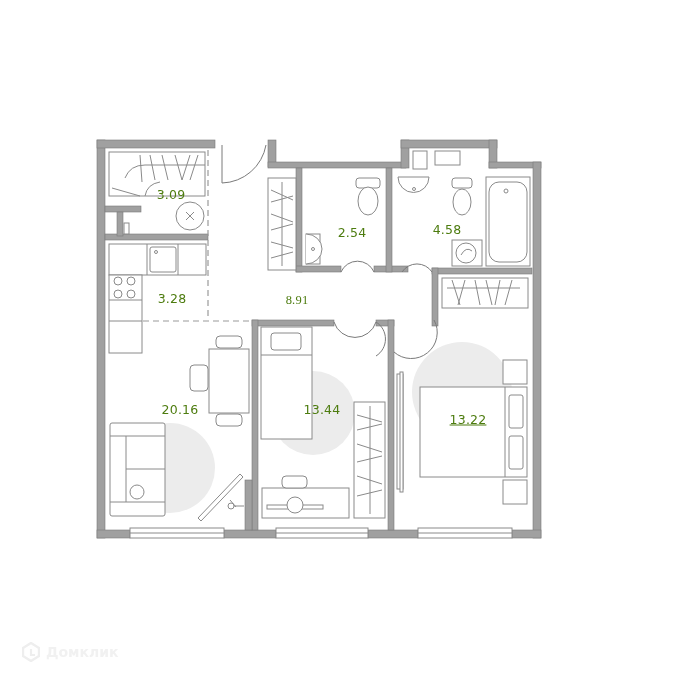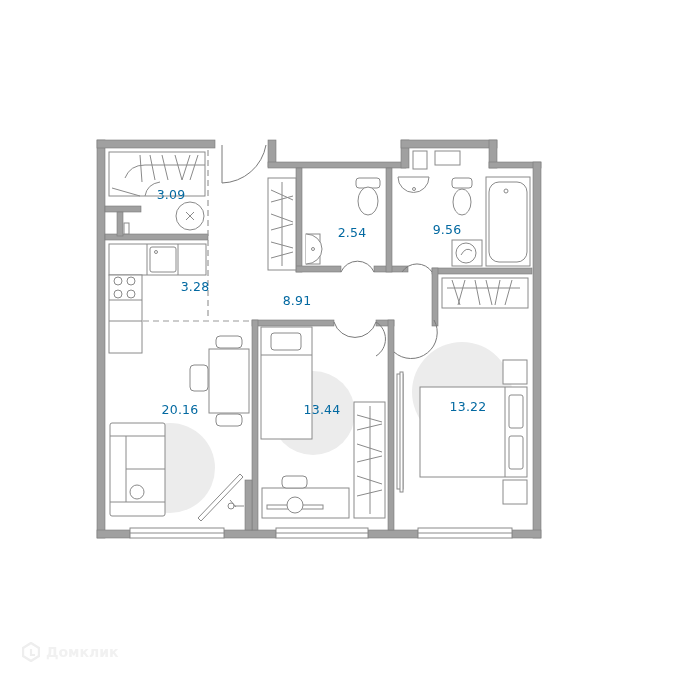--- a/index.html
+++ b/index.html
@@ -1,18 +1,18 @@
 <!DOCTYPE html>
 <html><head>
 <meta charset="utf-8">
 <style>
   html, body { margin:0; padding:0; background:#ffffff; }
   body { width:680px; height:679px; position:relative; overflow:hidden; font-family:"DejaVu Sans", sans-serif; }
   #plan { position:absolute; left:0; top:0; }
-  .area-label { position:absolute; font-size:12.5px; color:#0369a1; letter-spacing:0.2px; transform:translate(-50%,-50%); white-space:nowrap;text-align:right; }
+  .area-label { position:absolute; font-size:12.5px; color:#4d7c0f; letter-spacing:0.2px; transform:translate(-50%,-50%); white-space:nowrap;text-align:right; }
   .watermark { position:absolute; left:22px; top:642px; display:flex; align-items:center; gap:6px; color:#f1f1f1; font-size:14px; font-weight:bold; }
   .watermark svg { display:block; }
 </style>
 </head>
 <body>
 
 <svg id="plan" width="680" height="679" viewBox="0 0 680 679">
   <g fill="none" stroke="#8a8a8a" stroke-width="1.2">
 
     <circle cx="170" cy="468" r="45" fill="#ececec" stroke="none"></circle>
@@ -193,27 +193,27 @@
     <rect x="503" y="360" width="24" height="24"></rect>
     <rect x="503" y="480" width="24" height="24"></rect>
     <g>
       <rect x="397" y="374" width="6" height="115"></rect>
       <rect x="400" y="372" width="3" height="120"></rect>
     </g>
   </g>
 </svg>
 
 <div class="area-label" style="left:171px;top:194px;">3.09</div>
-<div class="area-label" style="left:172px;top:286px;margin-left:23px;">3.28</div>
-<div class="area-label" style="left:297px;top:300px;">8.91</div>
+<div class="area-label" style="left:172px;top:298px;">3.28</div>
+<div class="area-label" style="left:297px;top:300px;font-family:Liberation Serif, serif;">8.91</div>
 <div class="area-label" style="left:352px;top:232px;">2.54</div>
-<div class="area-label" style="left:447px;top:229px;">9.56</div>
+<div class="area-label" style="left:447px;top:229px;">4.58</div>
 <div class="area-label" style="left:180px;top:409px;">20.16</div>
 <div class="area-label" style="left:322px;top:409px;">13.44</div>
-<div class="area-label" style="left:468px;top:406px;">13.22</div>
+<div class="area-label" style="left:468px;top:419px;text-decoration:underline;">13.22</div>
 
 <div class="watermark">
   <svg width="18" height="20" viewBox="0 0 18 20">
     <path d="M9 1 L17 6 L17 14 L9 19 L1 14 L1 6 Z" fill="none" stroke="#eeeeee" stroke-width="2.4"></path>
     <path d="M9 7 L9 13 L13 13" fill="none" stroke="#eeeeee" stroke-width="2.2"></path>
   </svg>
   <span>Домклик</span>
 </div>
 
 </body></html>

